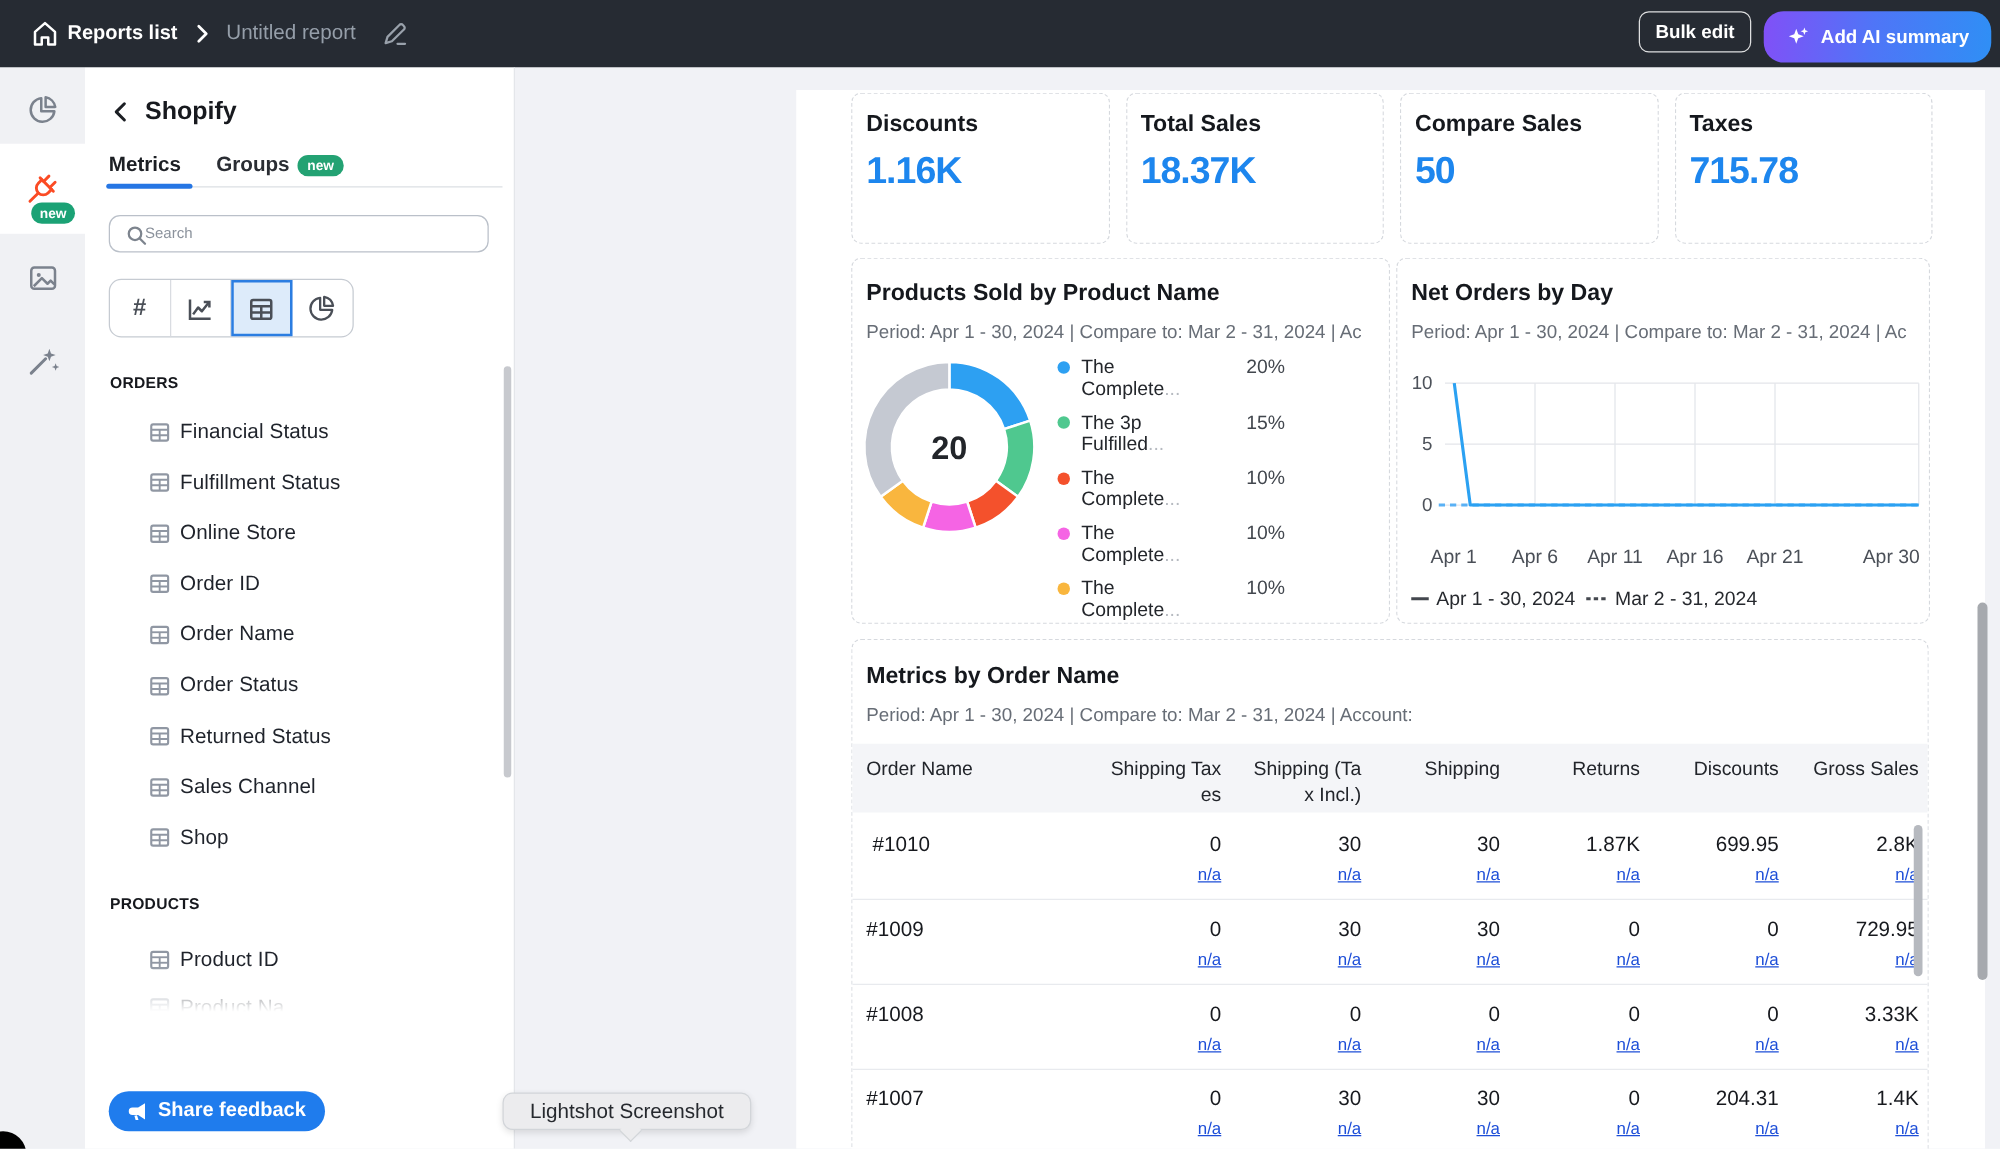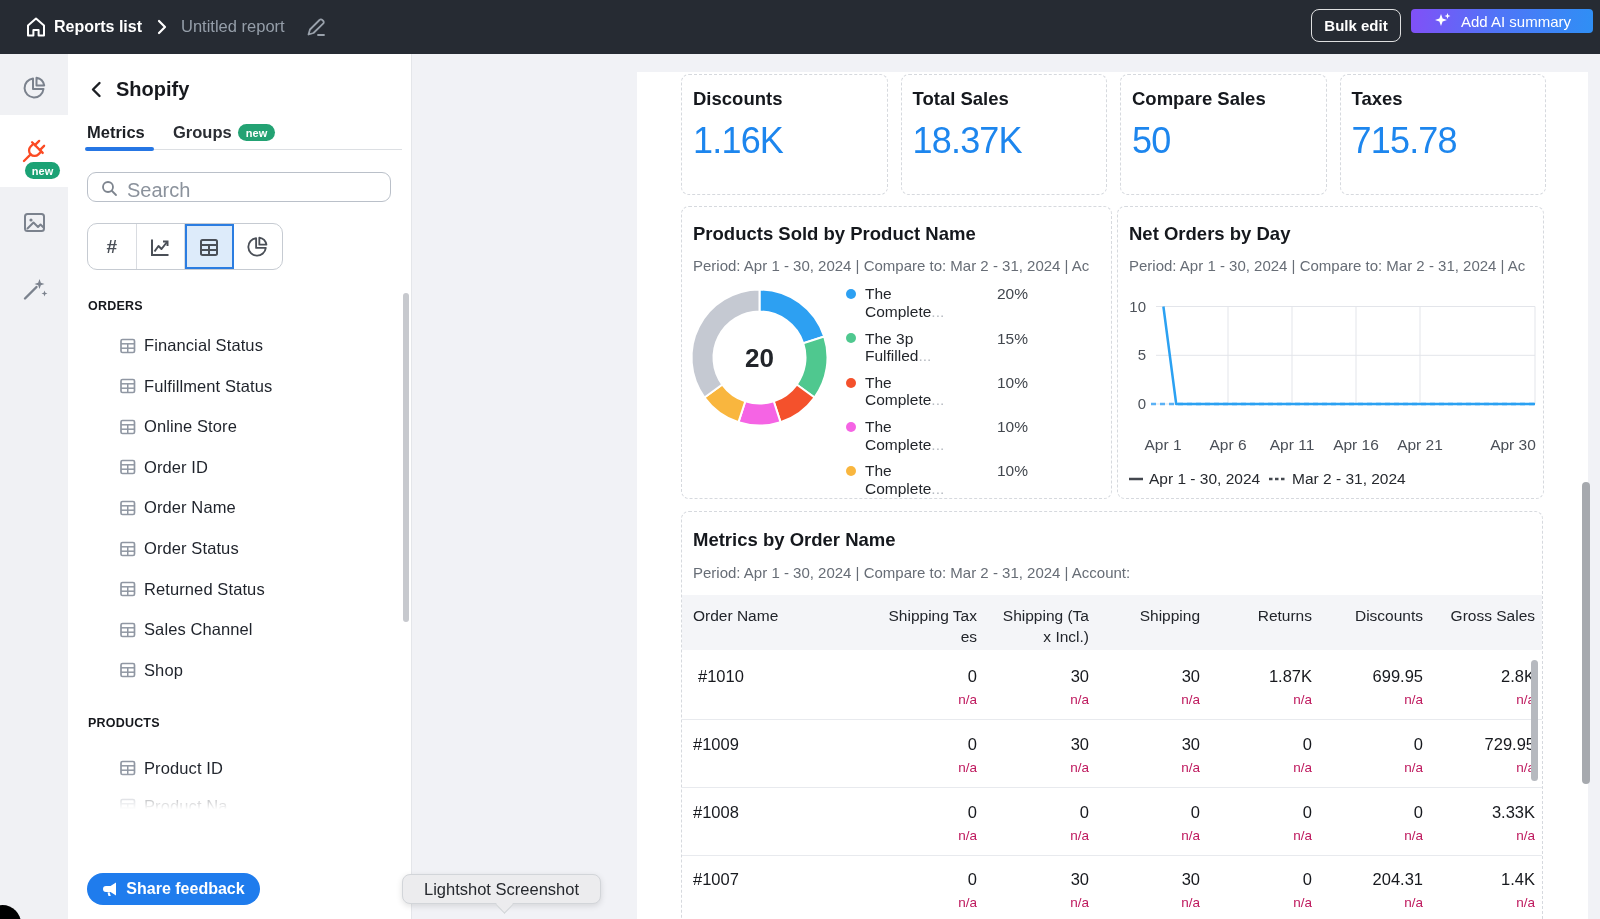--- a/index.html
+++ b/index.html
@@ -4,59 +4,59 @@
 <style>
 * { margin:0; padding:0; box-sizing:border-box; }
 html,body { width:1600px; height:919px; overflow:hidden; }
 body { font-family:"Liberation Sans", sans-serif; position:relative; background:#f1f2f6; }
 .abs { position:absolute; }
 
 #topbar { position:absolute; left:0; top:0; width:1600px; height:54px; background:#262b33; }
 #topbar .crumb1 { position:absolute; left:54px; top:18px; color:#fff; font-size:16px; font-weight:600; }
 #topbar .crumb2 { position:absolute; left:181px; top:17px; color:#959ea9; font-size:16.5px; }
 #btn-bulk { position:absolute; left:1311px; top:9px; width:90px; height:33px; border:1px solid rgba(255,255,255,.85); border-radius:8px; color:#fff; font-size:15px; font-weight:600; display:flex; align-items:center; justify-content:center; }
-#btn-ai { position:absolute; left:1411px; top:9px; width:182px; height:24px; border-radius:4px; background:linear-gradient(95deg,#8150f7 0%,#4f75f7 48%,#2f8ff5 100%); color:#fff; font-size:15px; font-weight:400; display:flex; align-items:center; justify-content:center; gap:8px; }
+#btn-ai { position:absolute; left:1411px; top:9px; width:182px; height:41px; border-radius:16px; background:linear-gradient(95deg,#8150f7 0%,#4f75f7 48%,#2f8ff5 100%); color:#fff; font-size:15px; font-weight:700; display:flex; align-items:center; justify-content:center; gap:8px; }
 
 #rail { position:absolute; left:0; top:54px; width:68px; height:865px; background:#f0f1f4; }
 #rail .tile { position:absolute; left:0; top:61px; width:68px; height:72px; background:#fff; }
 #newbadge { position:absolute; left:25px; top:108px; width:35px; height:17px; background:#1ba275; border-radius:9px; color:#fff; font-size:11px; font-weight:700; display:flex; align-items:center; justify-content:center; }
 
 #panel { position:absolute; left:68px; top:54px; width:344px; height:865px; background:#fff; border-right:1px solid #e4e6ea; }
 
 #panel h1 { position:absolute; left:48px; top:24px; font-size:20px; color:#17191e; font-weight:700; }
 .tab1 { position:absolute; left:19px; top:69px; font-size:16.5px; font-weight:600; color:#1c1f24; }
 .tab2 { position:absolute; left:105px; top:69px; font-size:16.5px; font-weight:600; color:#2a2d33; }
 .tabnew { position:absolute; left:170px; top:70px; width:37px; height:17px; background:#23a273; border-radius:9px; color:#fff; font-size:11px; font-weight:700; display:flex; align-items:center; justify-content:center; }
 .tabline { position:absolute; left:18px; top:95px; width:316px; height:1px; background:#dcdfe3; }
 .tabbar { position:absolute; left:17px; top:93px; width:69px; height:4px; background:#2676e4; border-radius:2px; }
 #search { position:absolute; left:19px; top:118px; width:304px; height:30px; border:1px solid #bac0c9; border-radius:9px; }
-#search span { position:absolute; left:39px; top:6px; font-size:20px; color:#8b929c; }
+#search span { position:absolute; left:28px; top:6px; font-size:12px; color:#8b929c; }
 #seg { position:absolute; left:19px; top:169px; width:196px; height:47px; border:1px solid #c6cbd2; border-radius:10px; background:#fff; display:flex; }
 #seg .cell { width:49px; height:100%; display:flex; align-items:center; justify-content:center; border-right:1px solid #d9dce1; }
 #seg .cell:last-child { border-right:none; }
 #seg .active { background:#ddebfa; outline:2px solid #2b7de1; outline-offset:-2px; border-right-color:transparent; }
 .seclab { position:absolute; left:20px; font-size:12.5px; font-weight:700; color:#16181d; letter-spacing:.2px; }
 .item { position:absolute; left:20px; height:20px; display:flex; align-items:center; gap:8px; font-size:16.5px; color:#1f232b; letter-spacing:.1px;padding-left:32px; }
 #fade { position:absolute; left:0px; top:718px; width:335px; height:44px; background:linear-gradient(180deg, rgba(255,255,255,0), #ffffff 85%); z-index:5; }
 #feedback { position:absolute; left:0px; top:758px; width:335px; height:107px; background:#fff; z-index:5; }
 #feedback .t { position:absolute; left:19px; font-size:16.5px; color:#23262c; letter-spacing:.2px; }
 #btn-share { position:absolute; z-index:6; left:19px; width:173px; height:32px; background:#1f7ced; border-radius:16px; color:#fff; font-size:16px; font-weight:700; display:flex; align-items:center; justify-content:center; gap:7px; }
 .pscroll { position:absolute; z-index:7; left:335px; top:239px; width:6px; height:329px; background:#c7c9ce; border-radius:3px; }
 
 #content { position:absolute; left:412px; top:54px; width:1188px; height:865px; background:#f1f2f6; }
 #canvas { position:absolute; left:637px; top:72px; width:951px; height:847px; background:#fff; }
 .card { position:absolute; background:#fff; border:1px dashed #d6d9de; border-radius:8px; }
 .card .ct { position:absolute; left:11px; top:16px; font-size:18.5px; font-weight:700; color:#15181d; white-space:nowrap; }
 .card .cs { position:absolute; left:11px; top:50px; font-size:15px; color:#676d76; white-space:nowrap; overflow:hidden; }
-.statv { position:absolute; left:11px; top:45px; font-size:36px; font-weight:400; color:#1d86ee; letter-spacing:-0.8px; }
+.statv { position:absolute; left:11px; top:45px; font-size:30px; font-weight:700; color:#1d86ee; letter-spacing:-0.8px; }
 
 .thead { position:absolute; background:#f4f5f8; }
 .tc { position:absolute; font-size:15.5px; color:#22252b; white-space:nowrap; }
 .tv { position:absolute; font-size:16.5px; color:#17191e; white-space:nowrap; }
-.tna { position:absolute; font-size:13.5px; color:#be185d; white-space:nowrap; }
+.tna { position:absolute; font-size:13.5px; color:#1d4ed8; white-space:nowrap;text-decoration:underline; }
 .tsep { position:absolute; height:1px; background:#e8eaee; }
 .rightal { transform:translateX(-100%); }
 
 .ldot { position:absolute; width:10px; height:10px; border-radius:50%; }
 .llab { position:absolute; font-size:15.5px; color:#23262b; line-height:17.6px; }
 .lpct { position:absolute; font-size:15.5px; color:#42474e; transform:translateX(-100%); }
 .ell { color:#b6bac0; }
 #tooltip { position:absolute; left:402px; top:874px; width:199px; height:30px; background:#ececee; border:1px solid #d2d5d9; border-radius:8px; box-shadow:0 2px 6px rgba(0,0,0,.12); font-size:16.5px; color:#26292e; display:flex; align-items:center; justify-content:center; }
 #tooltail { position:absolute; left:498px; top:898px; width:13px; height:13px; background:#ececee; border-right:1px solid #d2d5d9; border-bottom:1px solid #d2d5d9; transform:rotate(45deg); }
 #blackarc { position:absolute; left:-16px; top:905px; width:37px; height:37px; background:#000; border-radius:50%; }

